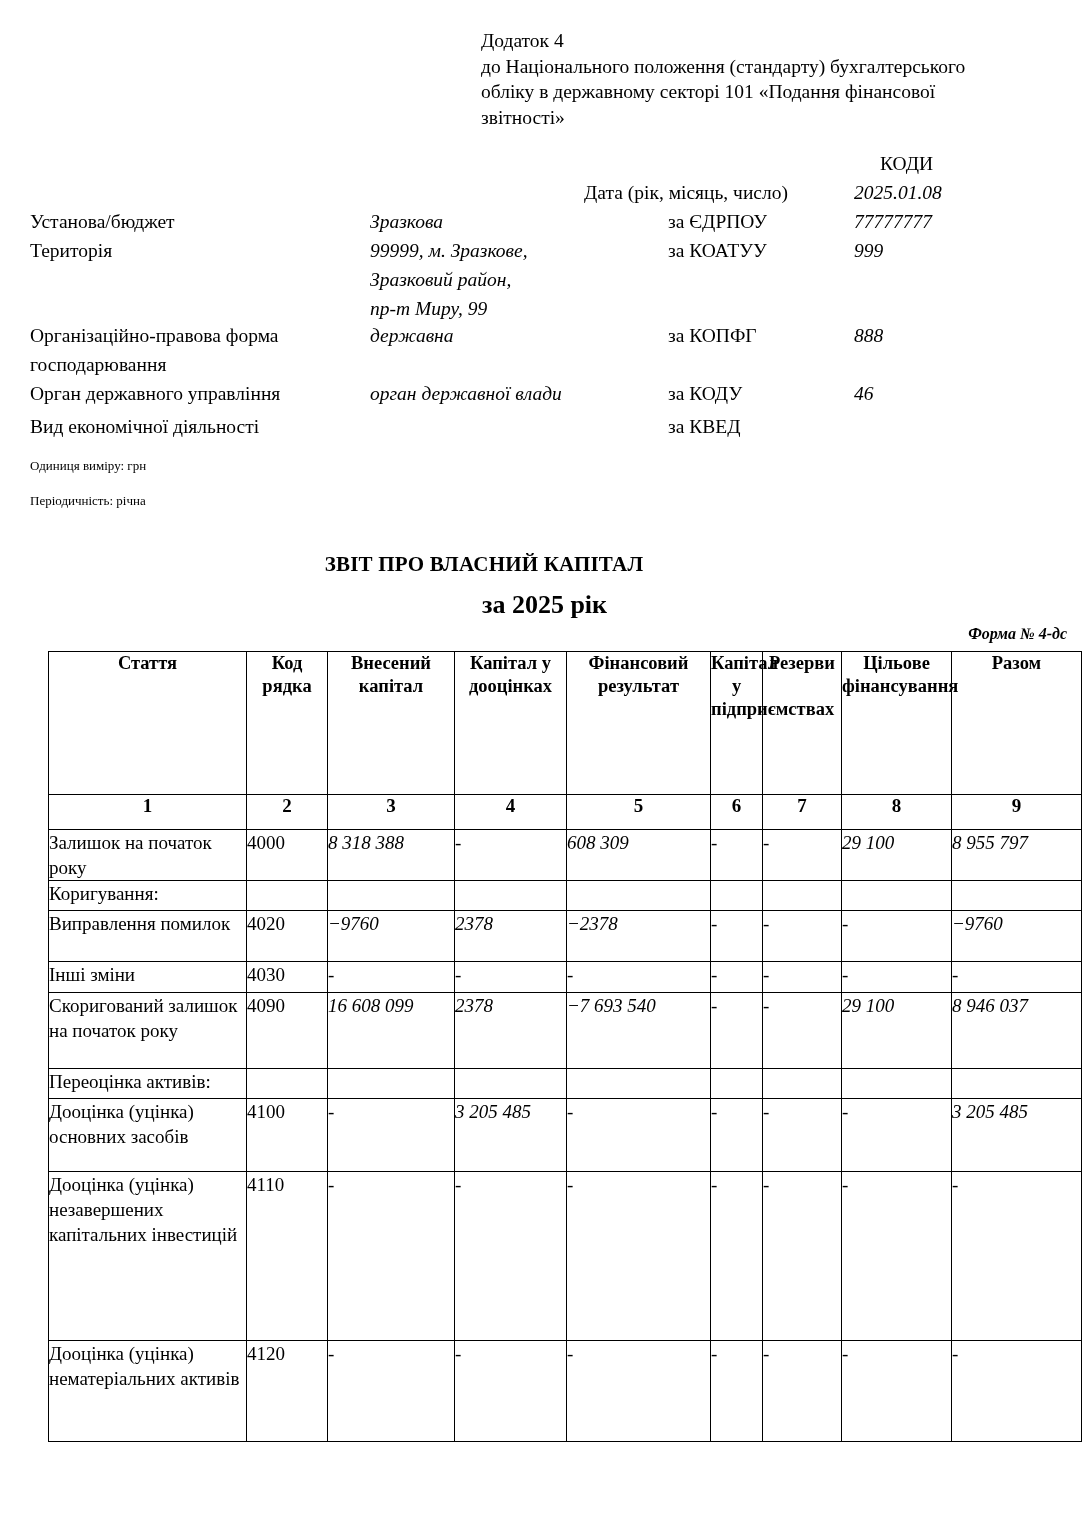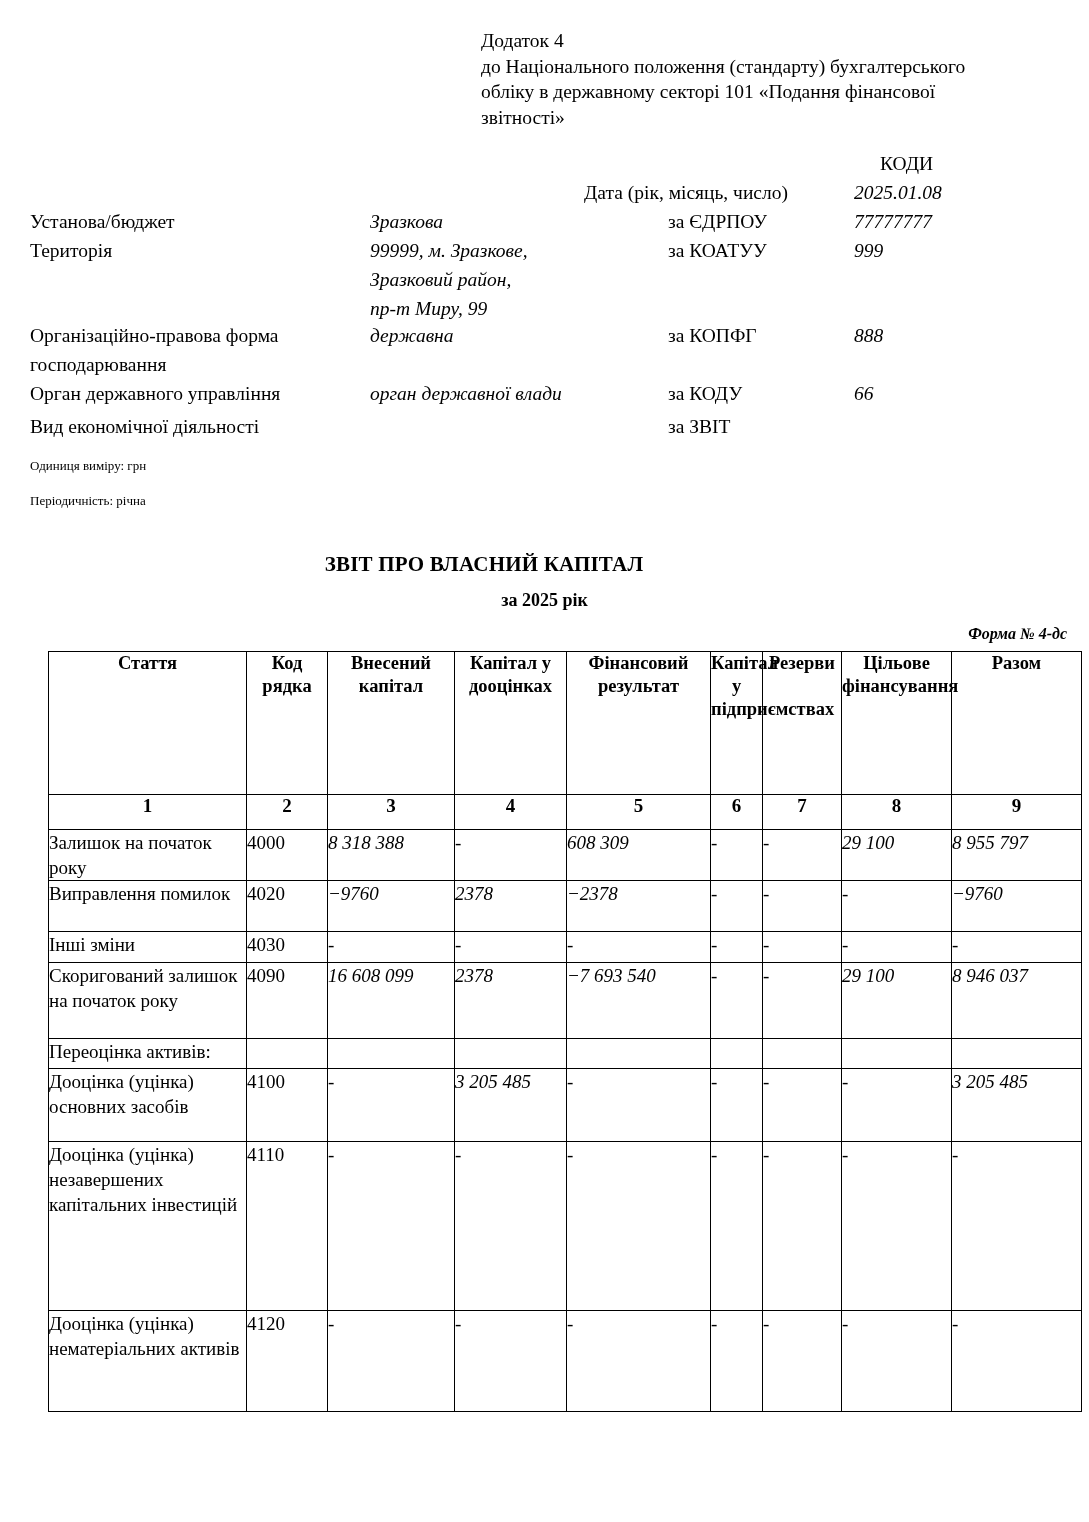--- a/index.html
+++ b/index.html
@@ -116,21 +116,21 @@
     font-size: 21px;
     font-weight: bold;
     letter-spacing: 0.2px;
   }
   .doc-subtitle {
     position: absolute;
     left: 0;
     top: 590px;
     width: 1089px;
     text-align: center;
-    font-size: 18px;
+    font-size: 26px;
     font-weight: bold;
   }
   .form-no {
     position: absolute;
     right: 22px;
     top: 625px;
     font-size: 16px;
     font-weight: bold;
     font-style: italic;
   }
@@ -237,27 +237,27 @@
   <span class="id-code-value">888</span>
 </div>
 <div class="idrow" style="top:351px;">
   <span class="id-sub">господарювання</span>
 </div>
 
 <div class="idrow" style="top:380px;">
   <span class="id-label">Орган державного управління</span>
   <span class="id-value">орган державної влади</span>
   <span class="id-code-label">за КОДУ</span>
-  <span class="id-code-value">66</span>
+  <span class="id-code-value">46</span>
 </div>
 
 <div class="idrow" style="top:413px;">
   <span class="id-label">Вид економічної діяльності</span>
   <span class="id-value"></span>
-  <span class="id-code-label">за ЗВІТ</span>
+  <span class="id-code-label">за КВЕД</span>
   <span class="id-code-value"></span>
 </div>
 
 <div class="plain-line" style="top:452px;">Одиниця виміру: грн</div>
 <div class="plain-line" style="top:487px;">Періодичність: річна</div>
 
 <div class="doc-title">ЗВІТ ПРО ВЛАСНИЙ КАПІТАЛ</div>
 <div class="doc-subtitle">за 2025 рік</div>
 <div class="form-no">Форма № 4-дс</div>
 
@@ -302,20 +302,31 @@
       <td class="article">Залишок на початок року</td>
       <td class="code">4000</td>
       <td class="val">8 318 388</td>
       <td class="val dash">-</td>
       <td class="val">608 309</td>
       <td class="val dash">-</td>
       <td class="val dash">-</td>
       <td class="val">29 100</td>
       <td class="val">8 955 797</td>
     </tr>
+    <tr class="r-sub">
+      <td class="article">Коригування:</td>
+      <td class="code"></td>
+      <td class="val"></td>
+      <td class="val"></td>
+      <td class="val"></td>
+      <td class="val"></td>
+      <td class="val"></td>
+      <td class="val"></td>
+      <td class="val"></td>
+    </tr>
     <tr class="r-tall">
       <td class="article">Виправлення помилок</td>
       <td class="code">4020</td>
       <td class="val">−9760</td>
       <td class="val">2378</td>
       <td class="val">−2378</td>
       <td class="val dash">-</td>
       <td class="val dash">-</td>
       <td class="val dash">-</td>
       <td class="val">−9760</td>

